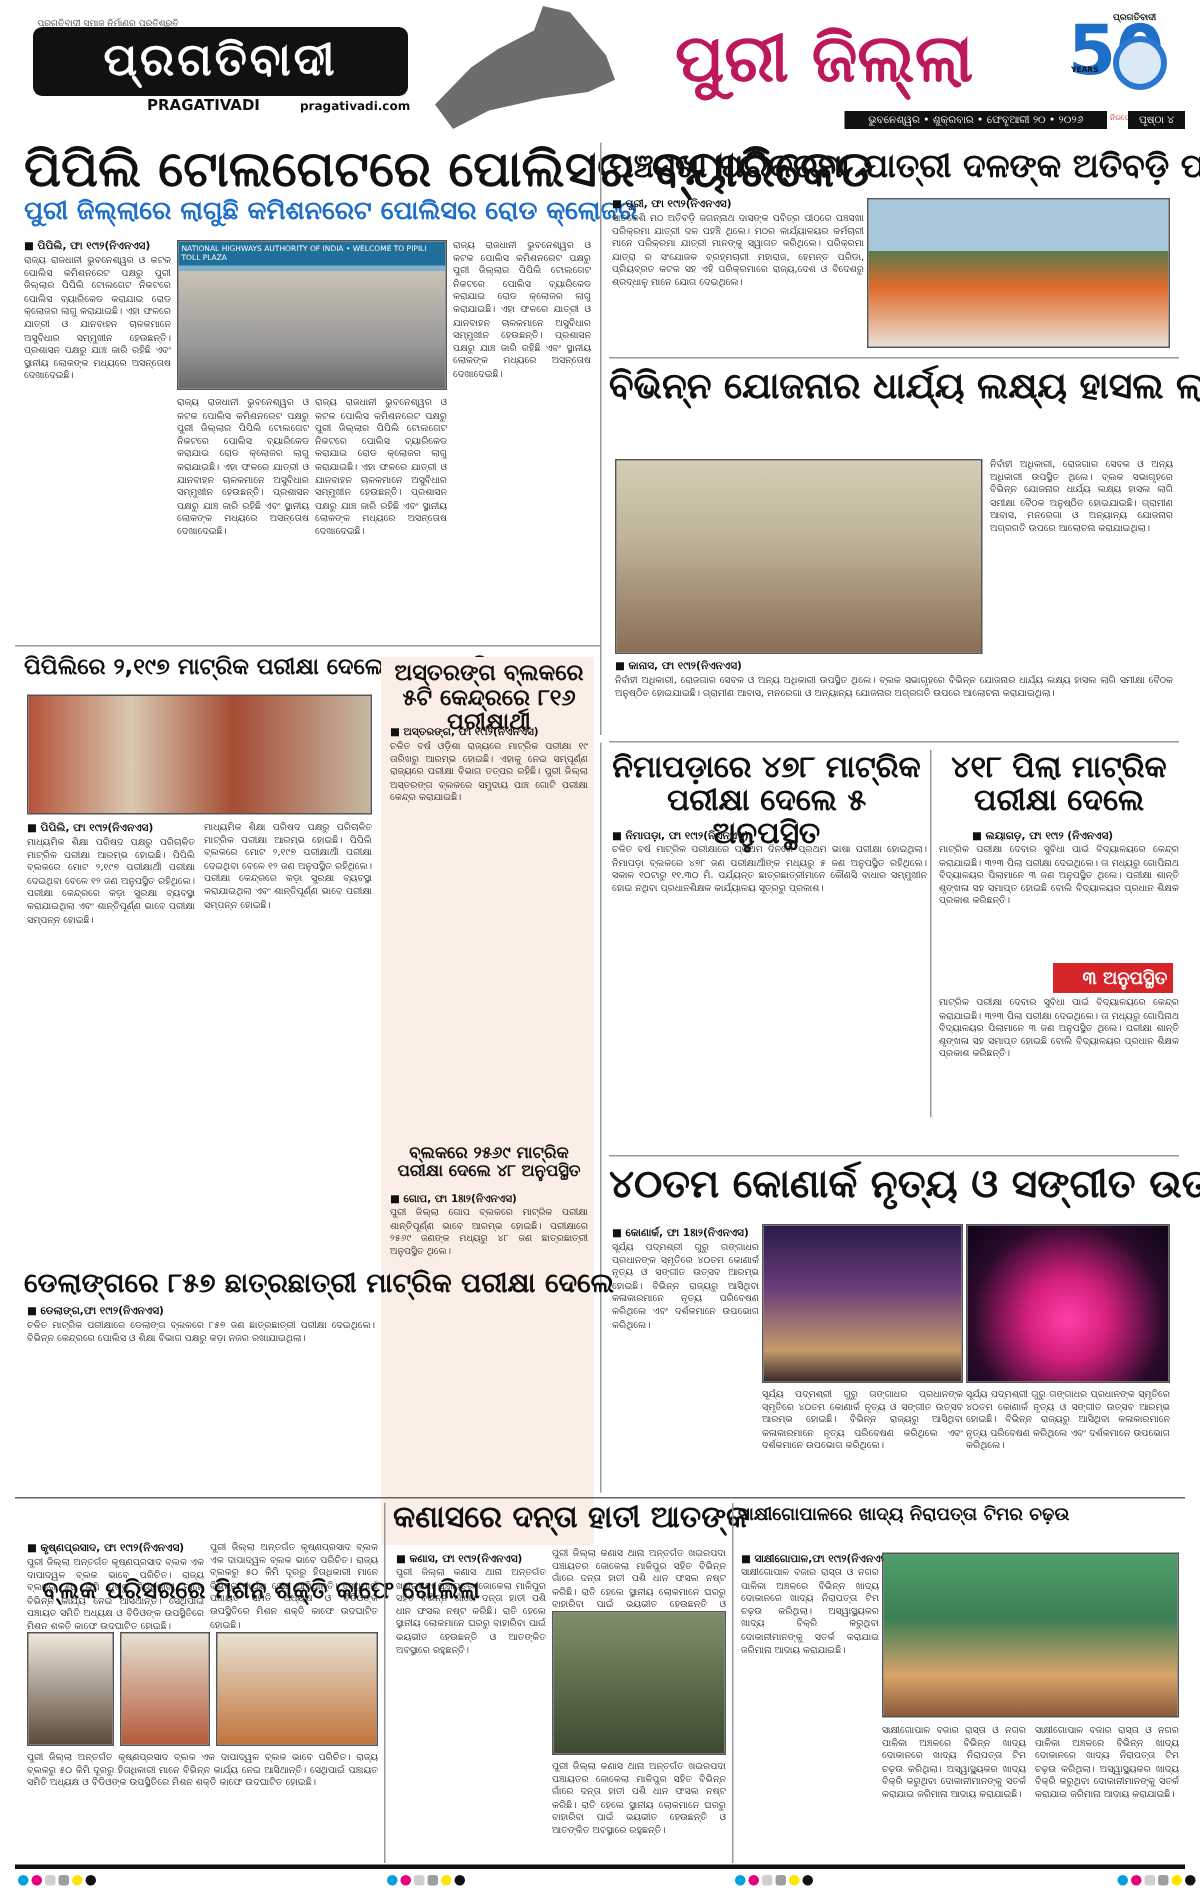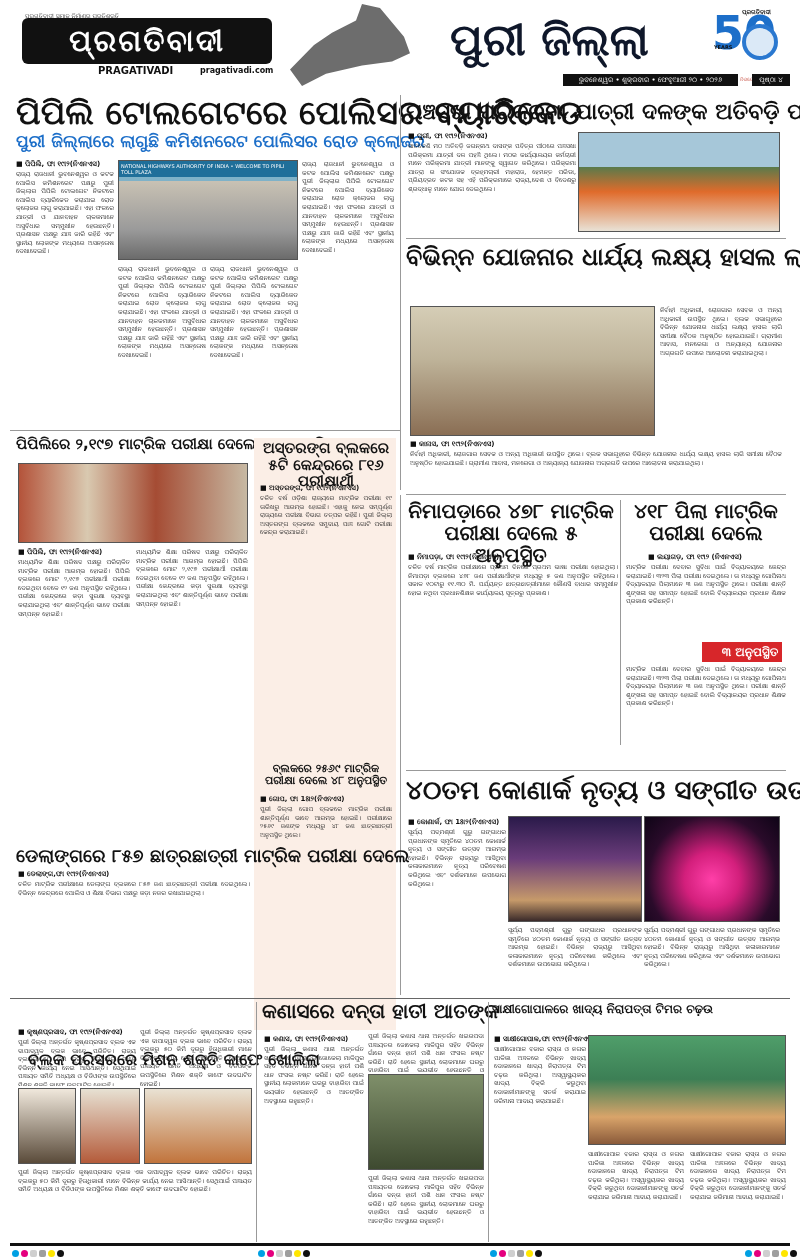--- a/index.html
+++ b/index.html
@@ -3,21 +3,21 @@
 <meta charset="utf-8">
 <style>
   * { box-sizing: border-box; margin: 0; padding: 0; }
   body { width: 800px; height: 1260px; background: #fff; font-family: "DejaVu Sans", sans-serif; position: relative; overflow: hidden; color: #111; }
   .abs { position: absolute; }
   .masthead-tag { left: 25px; top: 12px; font-size: 6px; color: #333; }
   .logo { left: 22px; top: 18px; width: 250px; height: 46px; background: #111; border-radius: 6px; color: #fff; font-weight: bold; font-size: 30px; line-height: 46px; text-align: center; letter-spacing: 2px; }
   .logo-en { left: 98px; top: 65px; font-size: 10px; font-weight: bold; }
   .logo-url { left: 200px; top: 66px; font-size: 8px; font-weight: bold; }
   .map-shape { left: 290px; top: 4px; width: 120px; height: 82px; background: #6d6d6d; clip-path: polygon(60% 0, 75% 5%, 95% 40%, 100% 60%, 85% 70%, 60% 75%, 30% 85%, 10% 100%, 0 80%, 20% 50%, 35% 35%, 55% 20%); }
-  .section-title { left: 450px; top: 14px; font-size: 44px; font-weight: bold; color: #0f172a; }
+  .section-title { left: 450px; top: 14px; font-size: 44px; font-weight: bold; color: #be185d; }
   .anniv { left: 712px; top: 8px; width: 80px; height: 58px; }
   .anniv-num { font-size: 46px; color: #1d6fc9; font-weight: bold; line-height: 50px; }
   .anniv-ring { position: absolute; left: 30px; top: 16px; width: 36px; height: 36px; border-radius: 50%; border: 4px solid #2a78d0; background: #dbe9f7; }
   .anniv-brand { position: absolute; left: 30px; top: 0; font-size: 6px; font-weight: bold; }
   .anniv-tag { position: absolute; left: 28px; top: 68px; font-size: 5px; color: #c0392b; white-space: nowrap; }
   .dateline { left: 563px; top: 74px; width: 175px; height: 12px; background: #111; color: #fff; font-size: 7px; text-align: center; line-height: 12px; }
   .pageno { left: 752px; top: 74px; width: 38px; height: 12px; background: #111; color: #fff; font-size: 7px; text-align: center; line-height: 12px; }
   .rule { background: #999; height: 1px; }
   .vrule { background: #999; width: 1px; }
   .hl { font-weight: bold; line-height: 1.1; white-space: nowrap; }

